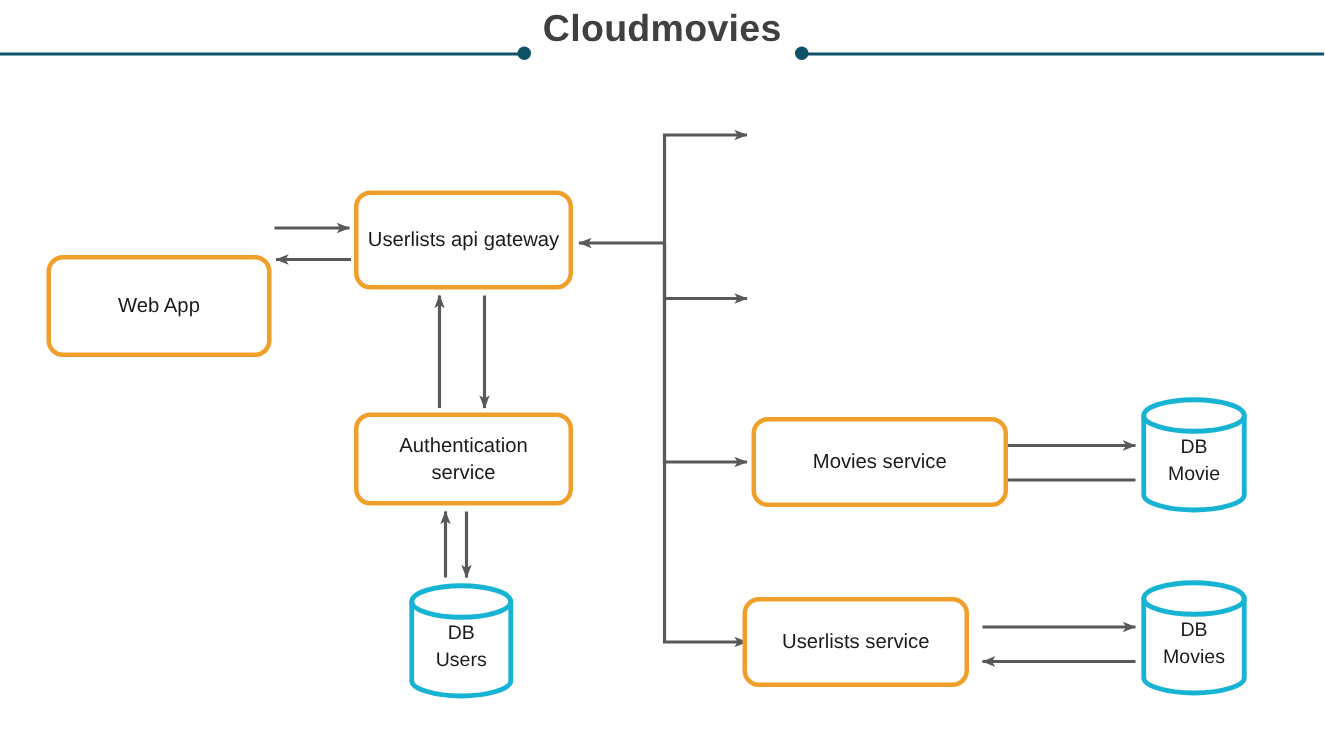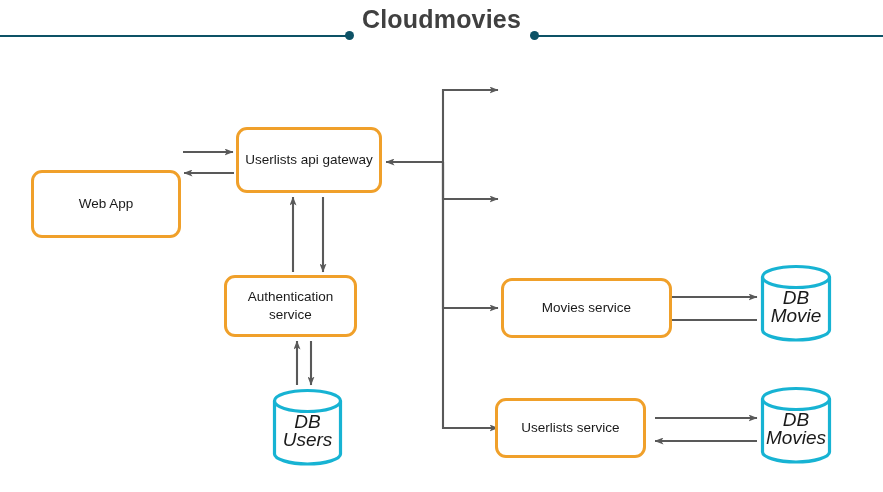--- a/index.html
+++ b/index.html
@@ -89,26 +89,25 @@
     position: absolute;
     left: 0;
     top: 0;
     width: 100%;
     height: 100%;
     display: flex;
     flex-direction: column;
     align-items: center;
     justify-content: center;
     text-align: center;
-    font-size: 19px;
+    font-size: 13px;
     line-height: 18px;
     color: #1a1a1a;
     padding-top: 6px;
     box-sizing: border-box;
-    font-style: italic;
   }
 
   
   #connectors {
     position: absolute;
     left: 0;
     top: 0;
     width: 883px;
     height: 492px;
     pointer-events: none;
@@ -160,21 +159,21 @@
   </svg>
 
   <div class="node-box" style="left:31px;  top:127px; width:150px; height:68px;margin-top:43px;">
     <span>Web App</span>
   </div>
 
   <div class="node-box" style="left:236px; top:127px; width:146px; height:66px;">
     <span>Userlists api gateway</span>
   </div>
 
-  <div class="node-box" style="left:224px; top:275px; width:133px; height:62px;">
+  <div class="node-box" style="left:236px; top:275px; width:146px; height:62px;">
     <span>Authentication service</span>
   </div>
 
 
 
   <div class="node-box" style="left:501px; top:278px; width:171px; height:60px;">
     <span>Movies service</span>
   </div>
 
   <div class="node-box" style="left:495px; top:398px; width:151px; height:60px;">

